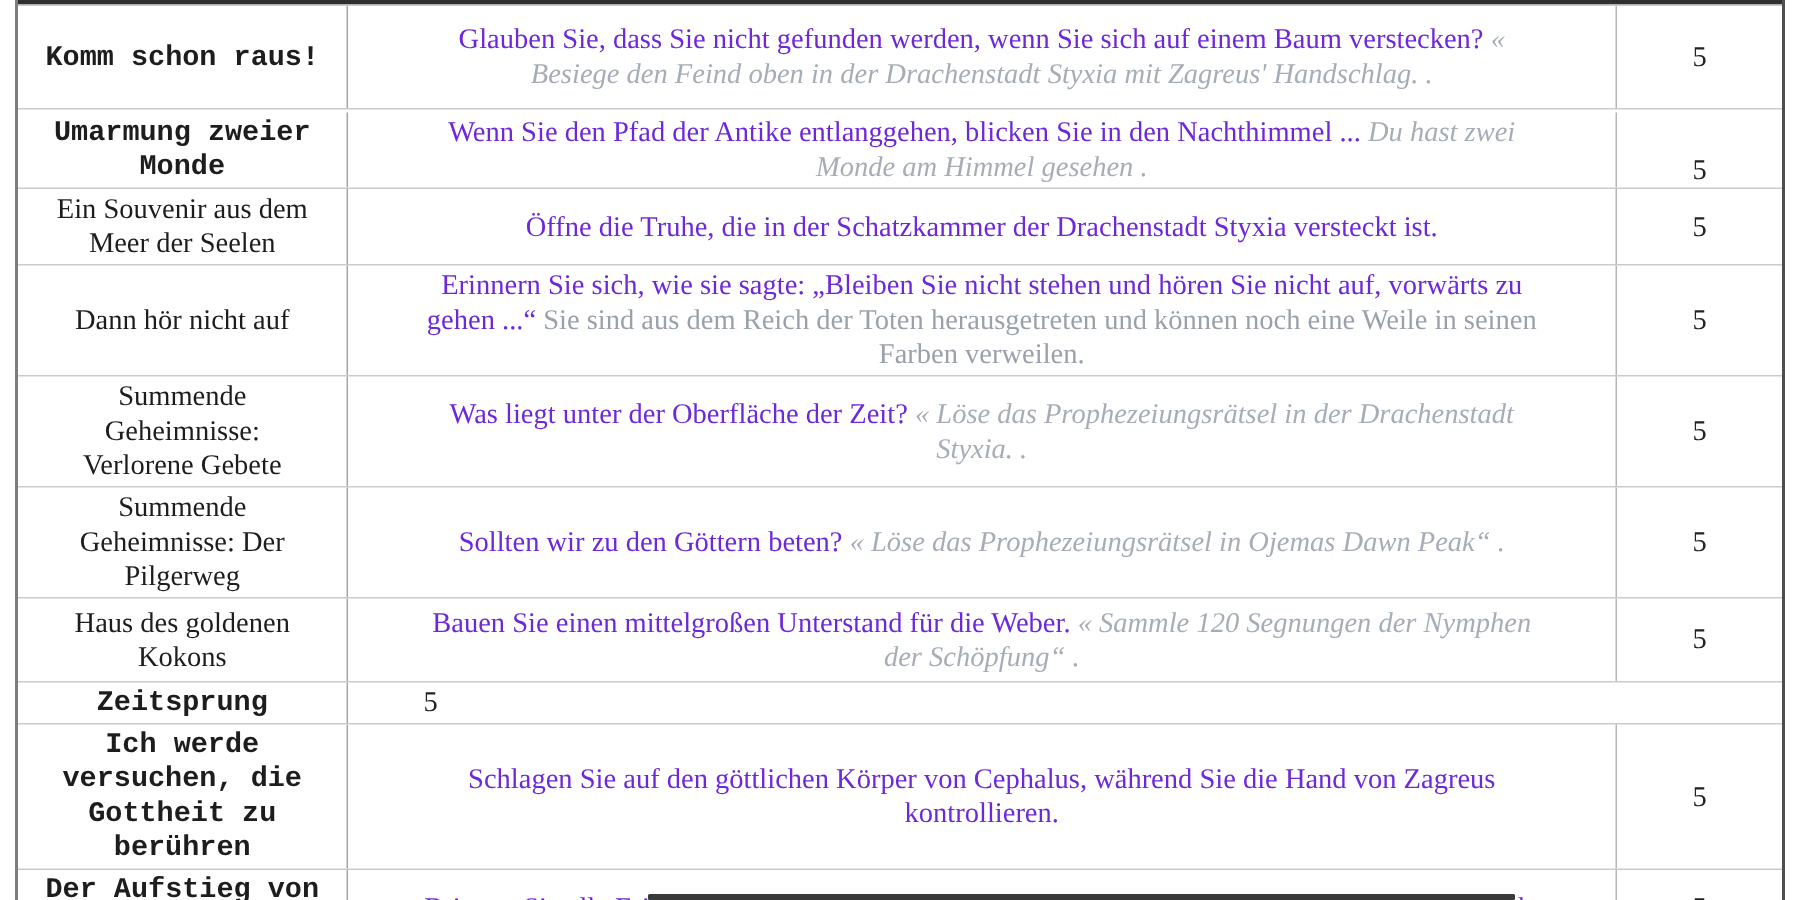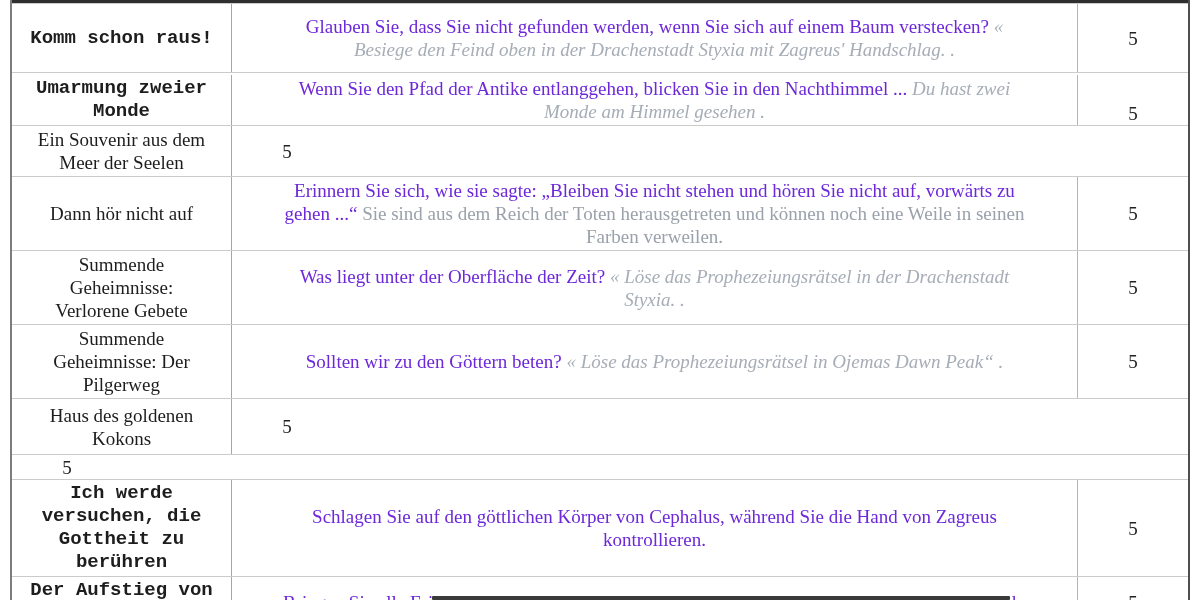--- a/index.html
+++ b/index.html
@@ -55,20 +55,23 @@
 Monde</div>
     <div class="cell desc">
       <div class="desc-inner"><span class="seg-plain">Wenn Sie den Pfad der Antike entlanggehen, blicken Sie in den Nachthimmel ... </span><span class="seg-muted-italic">Du hast zwei Monde am Himmel gesehen .</span></div>
     </div>
     <div class="cell value">5</div>
   </div>
 
   <div class="row" style="min-height: 41px;">
     <div class="cell title">Ein Souvenir aus dem
 Meer der Seelen</div>
+    <div class="cell desc">
+      <div class="desc-inner"><span class="seg-plain">Öffne die Truhe, die in der Schatzkammer der Drachenstadt Styxia versteckt ist.</span></div>
+    </div>
     <div class="cell value">5</div>
   </div>
 
   <div class="row" style="min-height: 72px;">
     <div class="cell title">Dann hör nicht auf</div>
     <div class="cell desc">
       <div class="desc-inner"><span class="seg-plain">Erinnern Sie sich, wie sie sagte: „Bleiben Sie nicht stehen und hören Sie nicht auf, vorwärts zu gehen ...“ </span><span class="seg-muted">Sie sind aus dem Reich der Toten herausgetreten und können noch eine Weile in seinen Farben verweilen.</span></div>
     </div>
     <div class="cell value">5</div>
   </div>
@@ -89,24 +92,28 @@
 Pilgerweg</div>
     <div class="cell desc">
       <div class="desc-inner"><span class="seg-plain">Sollten wir zu den Göttern beten? </span><span class="seg-muted-italic">« Löse das Prophezeiungsrätsel in Ojemas Dawn Peak“ .</span></div>
     </div>
     <div class="cell value">5</div>
   </div>
 
   <div class="row" style="min-height: 55px;">
     <div class="cell title">Haus des goldenen
 Kokons</div>
+    <div class="cell desc">
+      <div class="desc-inner"><span class="seg-plain">Bauen Sie einen mittelgroßen Unterstand für die Weber. </span><span class="seg-muted-italic">« Sammle 120 Segnungen der Nymphen der Schöpfung“ .</span></div>
+    </div>
     <div class="cell value">5</div>
   </div>
 
   <div class="row" style="min-height: 24px;">
+    <div class="cell title bold">Zeitsprung</div>
     <div class="cell value">5</div>
   </div>
 
   <div class="row" style="min-height: 90px;">
     <div class="cell title bold">Ich werde
 versuchen, die
 Gottheit zu
 berühren</div>
     <div class="cell desc">
       <div class="desc-inner"><span class="seg-plain">Schlagen Sie auf den göttlichen Körper von Cephalus, während Sie die Hand von Zagreus kontrollieren.</span></div>

